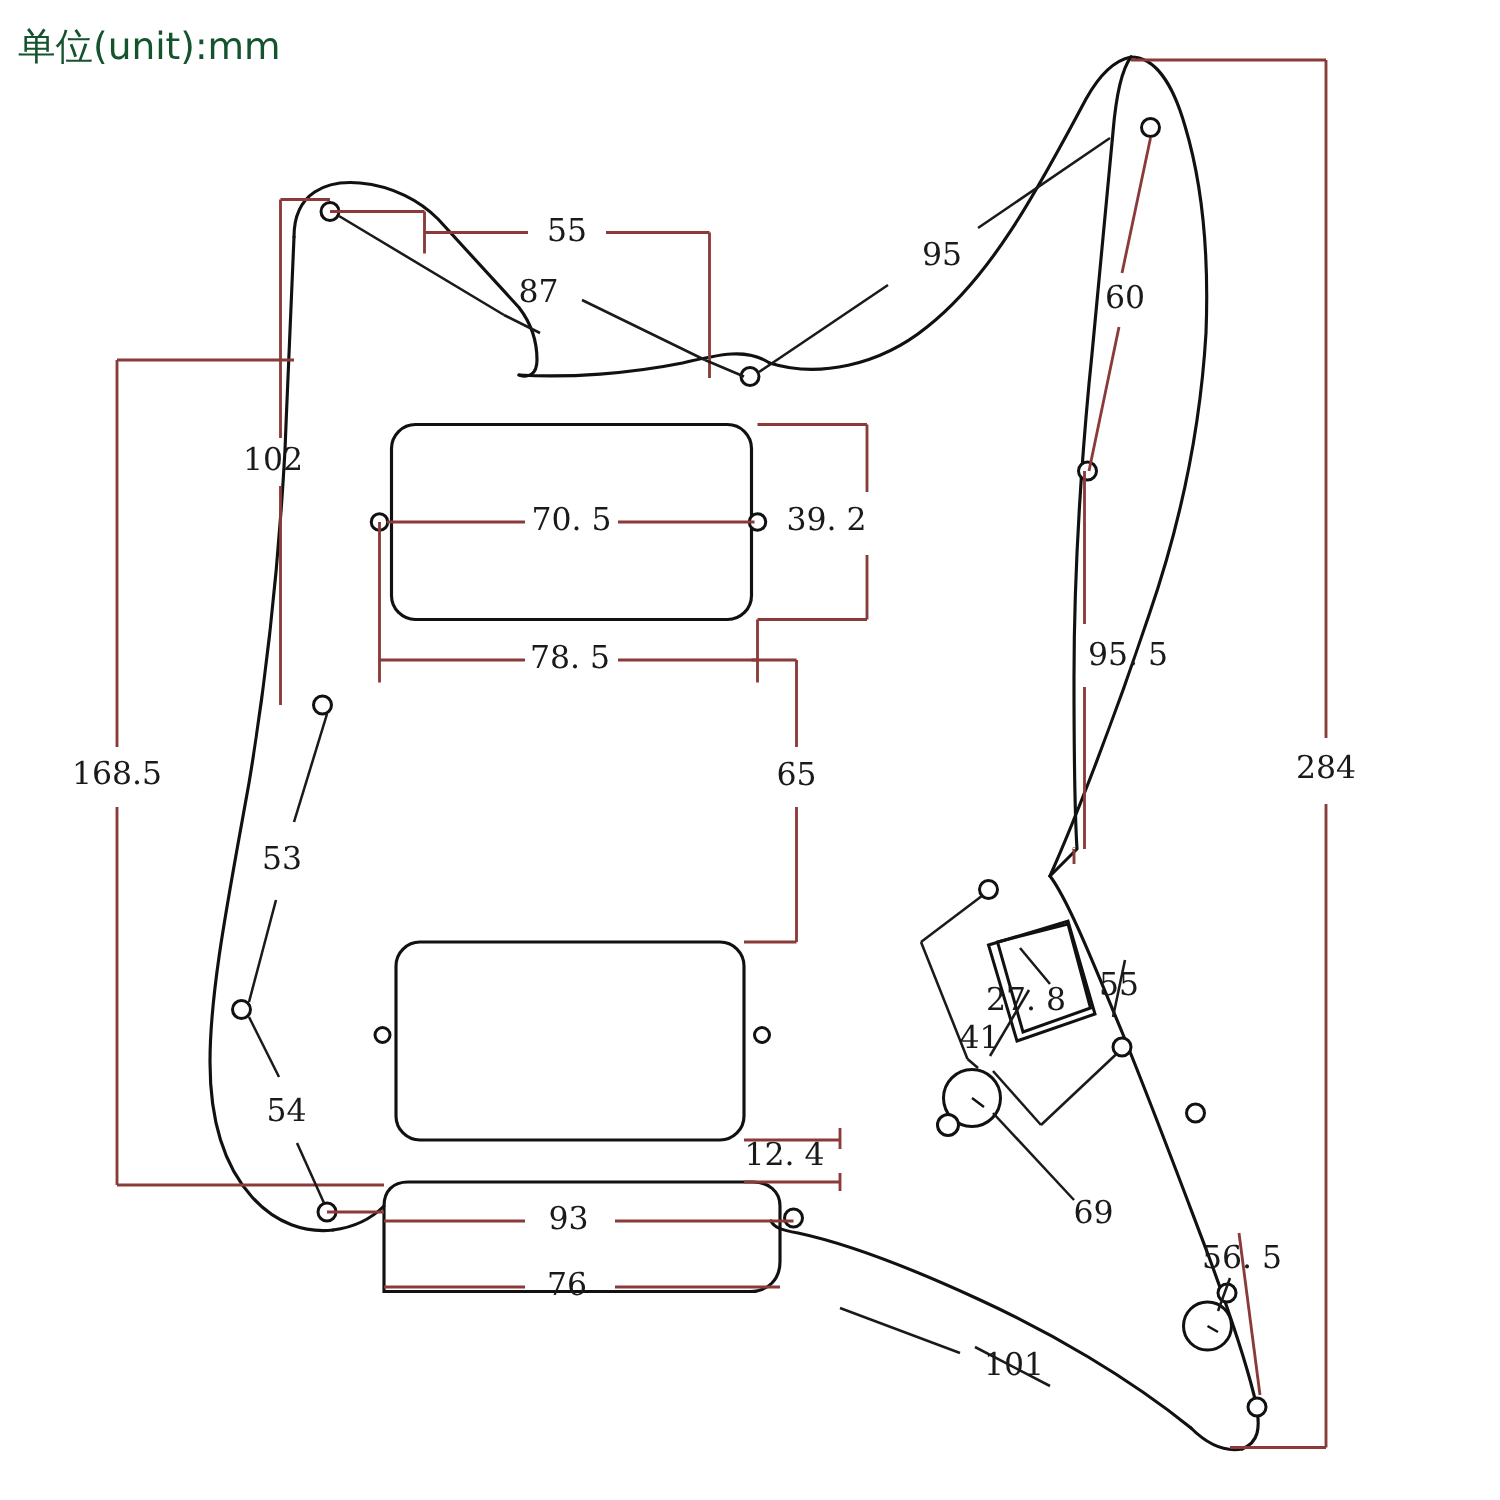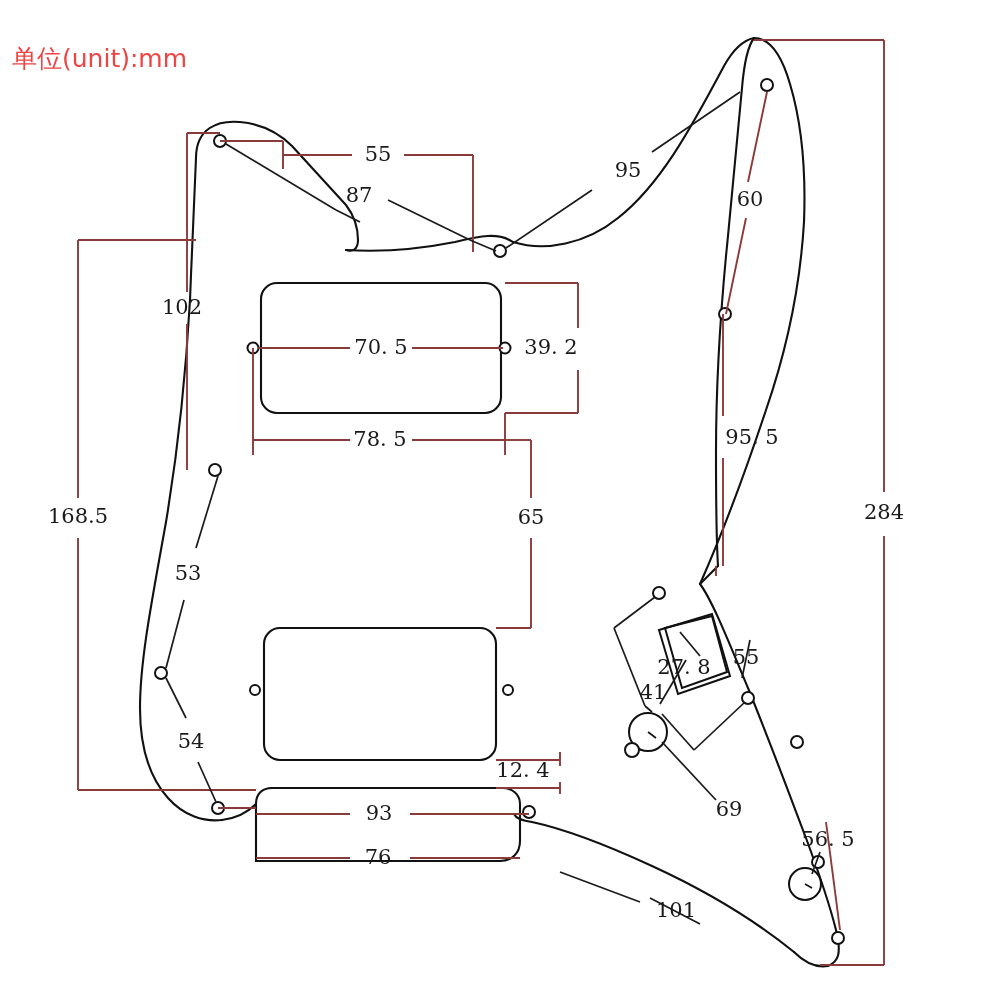--- a/index.html
+++ b/index.html
@@ -13,24 +13,23 @@
     position: relative;
     width: 1000px; height: 1000px;
     background: #ffffff;
     overflow: hidden;
   }
   #unit-title {
     position: absolute;
     left: 12px; top: 14px;
     font-size: 25px;
     letter-spacing: 0px;
-    color: #ef4444;
+    color: #14532d;
     font-family: "DejaVu Sans", "Liberation Sans", sans-serif;
     white-space: nowrap;
-    margin-top: 28px;
   }
   svg#drawing {
     position: absolute;
     left: 0; top: 0;
     width: 1000px; height: 1000px;
   }
   .dimlabel {
     font-family: "DejaVu Serif", "Liberation Serif", serif;
     font-size: 21px;
     fill: #1a1a1a;

